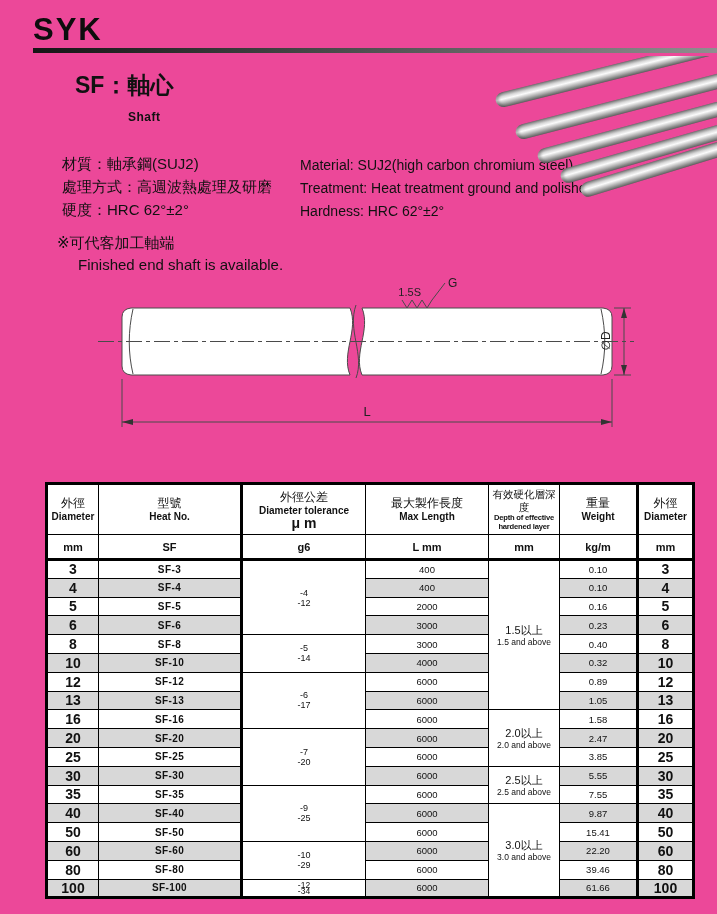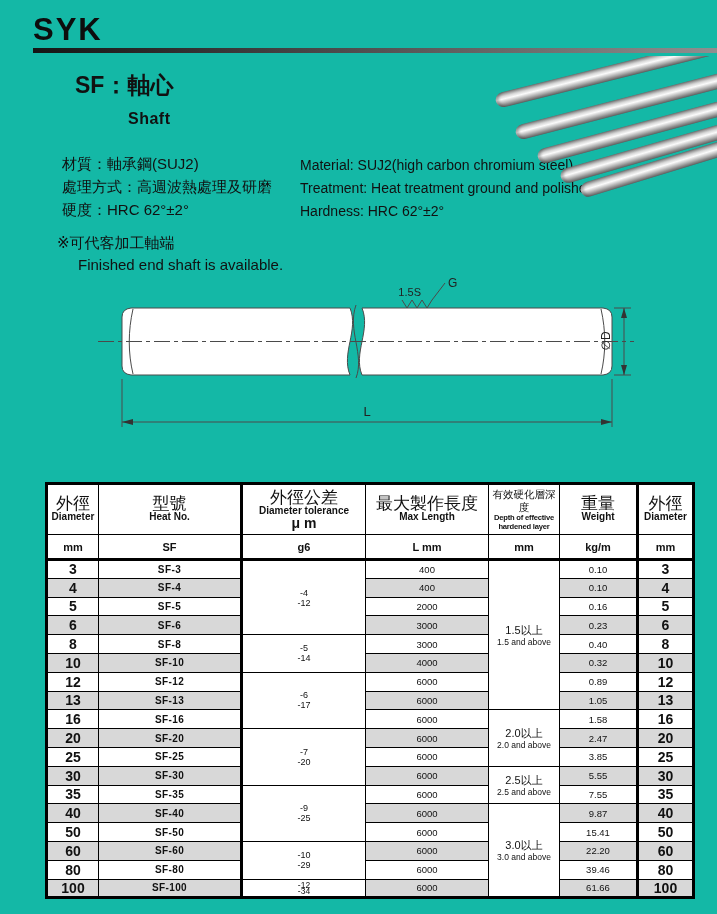--- a/index.html
+++ b/index.html
@@ -1,24 +1,24 @@
 <!DOCTYPE html>
 <html><head>
 <meta charset="utf-8">
 <style>
   html,body{margin:0;padding:0;background:#e8e8e8;}
   .page{
-    position:relative;width:717px;height:914px;background:#14b8a6;margin:0 auto;
+    position:relative;width:717px;height:914px;background:#ec4899;margin:0 auto;
     font-family:"Liberation Sans","DejaVu Sans",sans-serif;color:#111;overflow:hidden;
   }
   
   .logo{position:absolute;left:33px;top:12px;font-size:31px;font-weight:900;letter-spacing:2px;color:#0d0d0d;}
   .rule{position:absolute;left:33px;top:48px;right:0;height:5px;background:linear-gradient(to right,#151515,#8f8f8f);}
   .title-code{position:absolute;left:75px;top:70px;font-size:23px;font-weight:700;}
-  .title-en{position:absolute;left:128px;top:110px;font-size:16px;font-weight:700;letter-spacing:0.5px;}
+  .title-en{position:absolute;left:128px;top:110px;font-size:12px;font-weight:700;letter-spacing:0.5px;}
   
   .spec-zh{position:absolute;left:62px;top:152px;font-size:15px;line-height:23px;}
   .spec-en{position:absolute;left:300px;top:154px;font-size:14px;line-height:23px;}
   .note-zh{position:absolute;left:57px;top:234px;font-size:15px;text-align:center;}
   .note-en{position:absolute;left:78px;top:256px;font-size:15px;}
   
   .photo{position:absolute;left:478px;top:56px;width:239px;height:150px;overflow:hidden;}
   .rod{position:absolute;height:15px;width:260px;transform-origin:0 50%;
     border-radius:8px 3px 3px 8px / 50% 40% 40% 50%;
     background:linear-gradient(to bottom,#7d7d7d 0%,#d9d9d9 28%,#fbfbfb 46%,#cfcfcf 62%,#8f8f8f 84%,#6b6b6b 100%);
@@ -36,21 +36,21 @@
   .drawing .arrow{fill:#333;stroke:none;}
   
   table.spec{position:absolute;left:45px;top:482px;width:647px;border-collapse:collapse;table-layout:fixed;border:3px solid #000;background:#fff;}
   .spec th,.spec td{border:1px solid #000;text-align:center;vertical-align:middle;padding:0;overflow:hidden;}
   .spec thead tr.hrow{height:51px;}
   .spec thead tr.urow{height:25px;}
   .spec tbody tr{height:18.8px;}
   .spec .urow th{border-bottom:3px solid #000;font-weight:700;font-size:11px;}
   .spec th.col-model,.spec td.col-model{border-right:3px solid #000;}
   .spec th.col-d2,.spec td.col-d2{border-left:3px solid #000;}
-  .h-zh{font-size:17px;font-weight:400;line-height:15px;}
+  .h-zh{font-size:12px;font-weight:400;line-height:15px;}
   .h-en{font-size:10px;font-weight:700;line-height:12px;}
   .h-sub{font-size:14px;line-height:12px;}
   .hrow .col-hard .h-zh{font-size:10.5px;line-height:13px;}
   .hrow .col-hard .h-en{font-size:7.6px;line-height:8.5px;letter-spacing:-0.2px;font-weight:700;}
   .urow .col-d,.urow .col-d2,.urow .col-model{font-size:15px;}
   .spec tbody td.col-d{font-size:14px;font-weight:700;}
   .spec tbody td.col-model{font-size:10px;font-weight:700;letter-spacing:0.4px;}
   .spec tbody td.col-tol{font-size:9px;line-height:10px;background:#fff;}
   .spec tbody td.col-tol.tight{font-size:8.5px;line-height:6px;}
   .spec tbody td.col-len{font-size:9.5px;}

